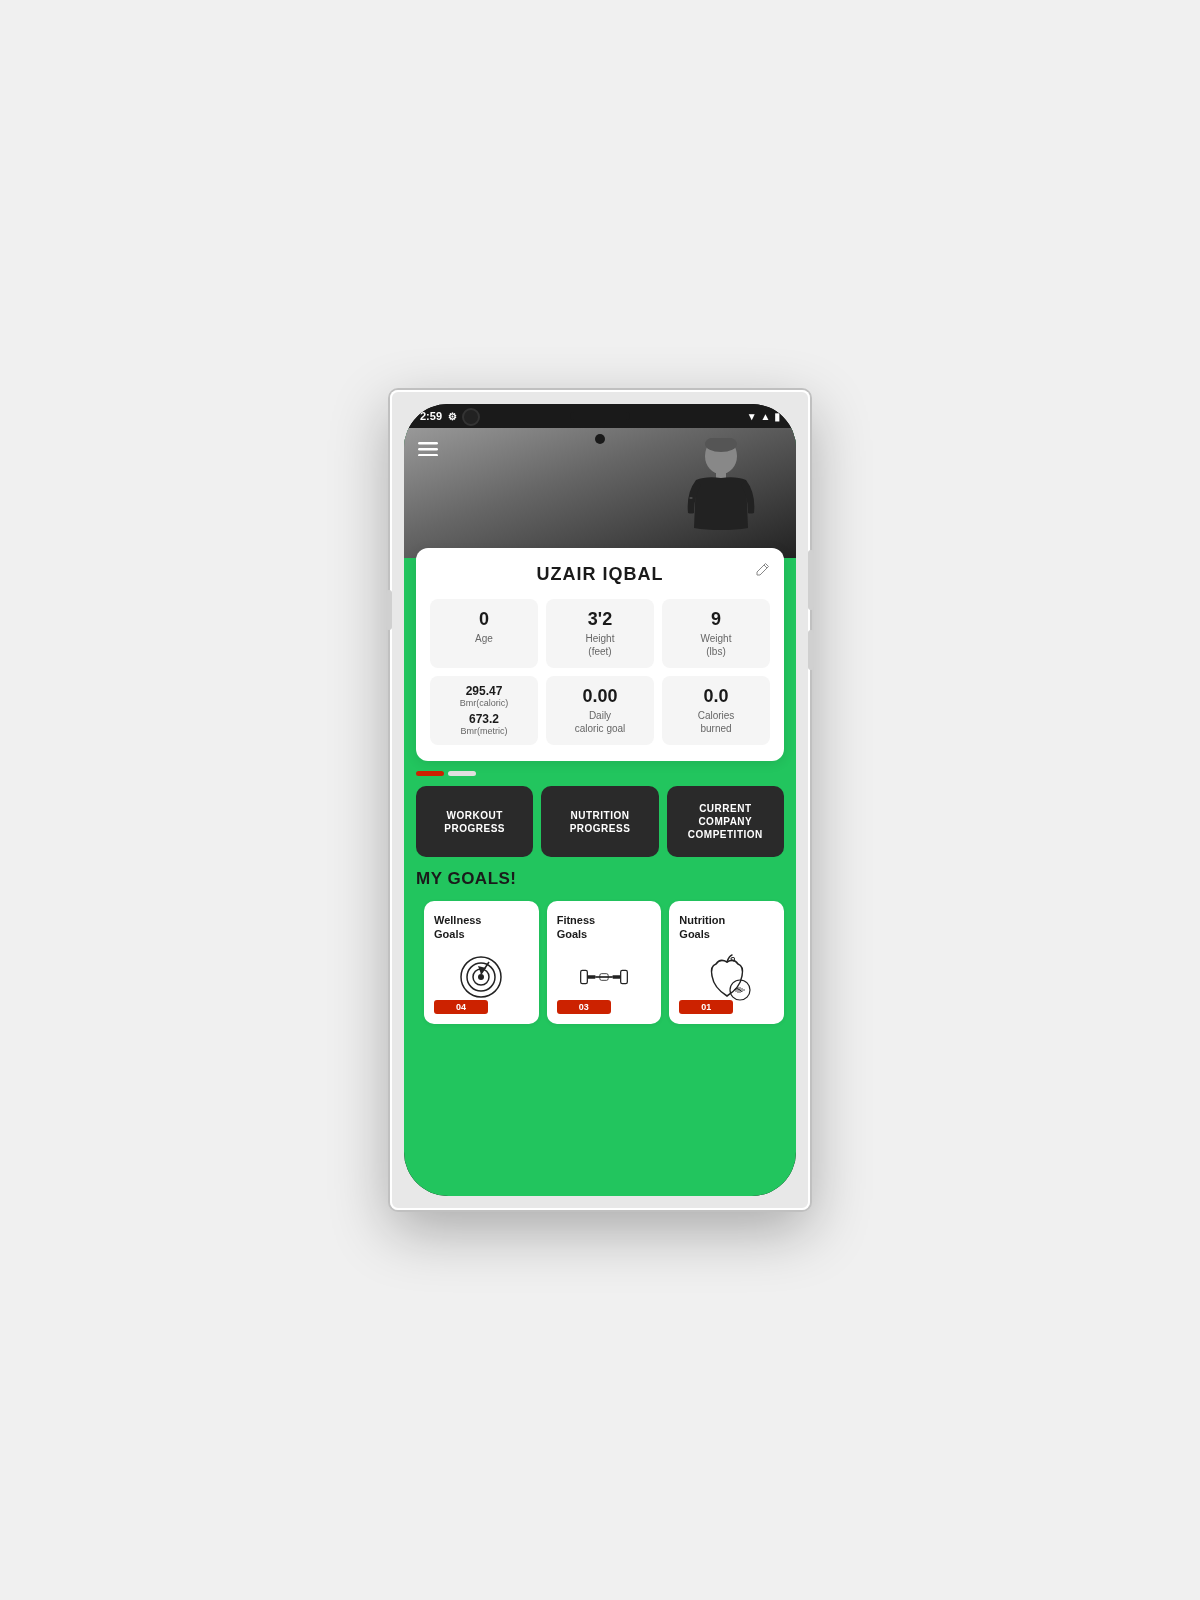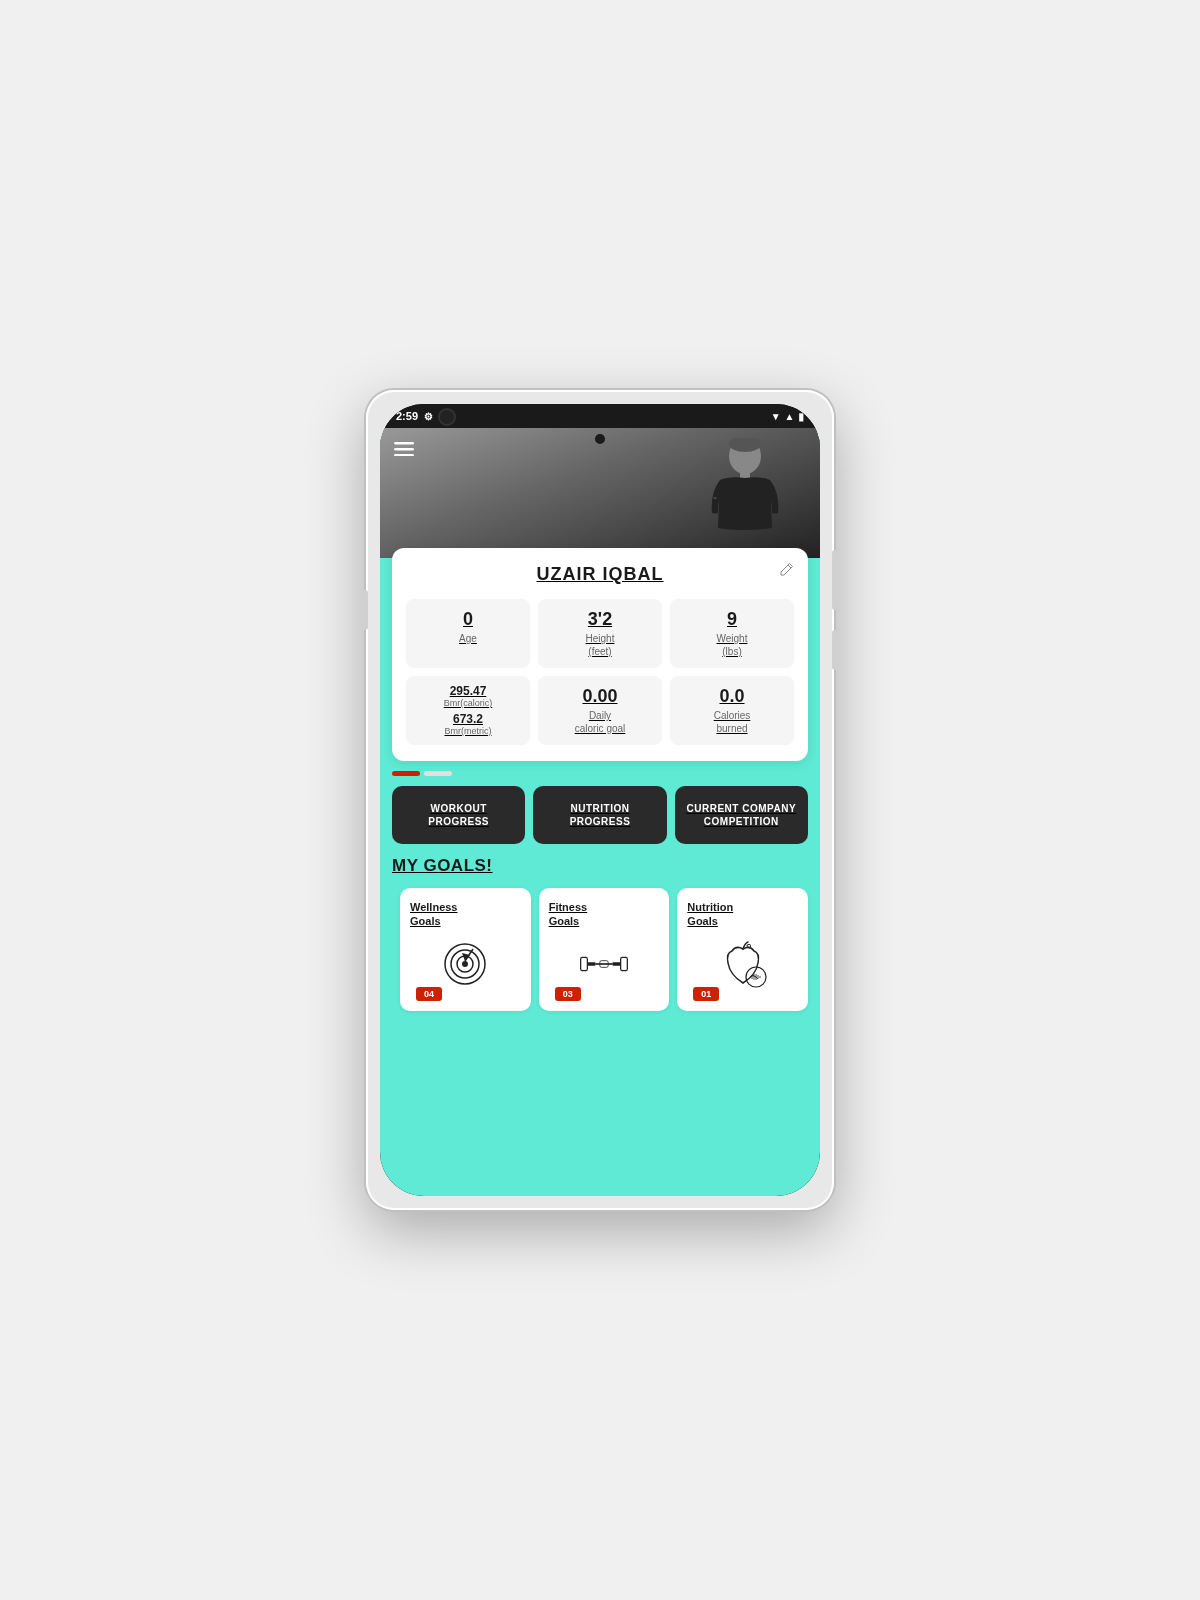--- a/index.html
+++ b/index.html
@@ -6,24 +6,24 @@
     body {
       background: #f0f0f0;
       display: flex;
       justify-content: center;
       align-items: center;
       min-height: 100vh;
       font-family: 'Arial', sans-serif;
     }
 
     .phone-outer {
-      width: 468px;
+      width: 420px;
       height: 820px;
       background: #e8e8e8;
-      border-radius: 28px;
+      border-radius: 8px;
       box-shadow: 0 0 0 2px #c0c0c0, 0 20px 60px rgba(0,0,0,0.3), inset 0 0 0 2px #fff;
       position: relative;
       display: flex;
       flex-direction: column;
       align-items: center;
       padding: 14px;
     }
 
     .phone-inner {
       width: 100%;
@@ -117,22 +117,21 @@
     }
 
     .status-left { display: flex; align-items: center; gap: 6px; }
     .status-right { display: flex; align-items: center; gap: 4px; }
 
     
     .screen-content {
       flex: 1;
       overflow-y: auto;
       overflow-x: hidden;
-      background: #5eead4;
-      text-decoration: underline;
+      background: #22c55e;
     }
 
     .screen-content::-webkit-scrollbar { display: none; }
 
     
     .hero {
       position: relative;
       height: 130px;
       background: linear-gradient(135deg, #888 0%, #555 50%, #333 100%);
       overflow: hidden;
@@ -332,26 +331,26 @@
       height: 50px;
       margin: 0 auto 10px;
       display: flex;
       align-items: center;
       justify-content: center;
     }
 
     .goal-badge {
       position: absolute;
       bottom: 10px;
-      left: 16px;
+      left: 10px;
       background: #cc2200;
       color: #fff;
       font-size: 9px;
       font-weight: 700;
-      padding: 2px 8px;
+      padding: 2px 22px;
       border-radius: 3px;
     }
 
     
     svg { display: block; }
   </style>
 </head>
 <body>
 
 <div class="phone-outer">

